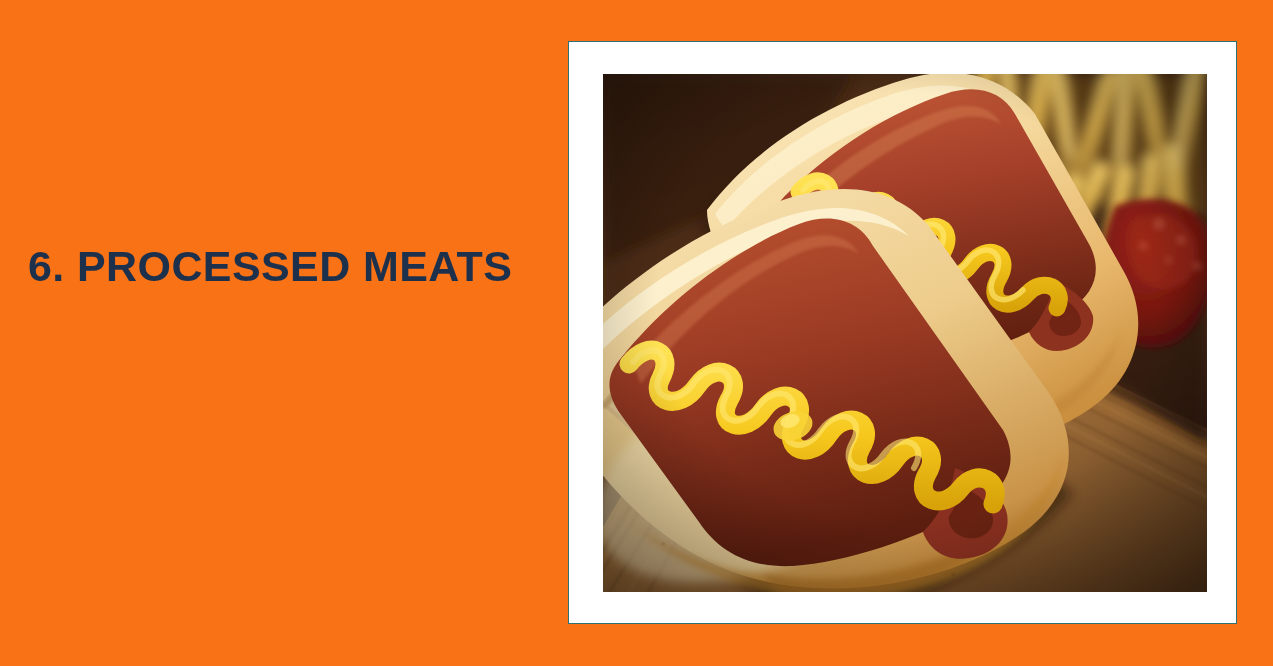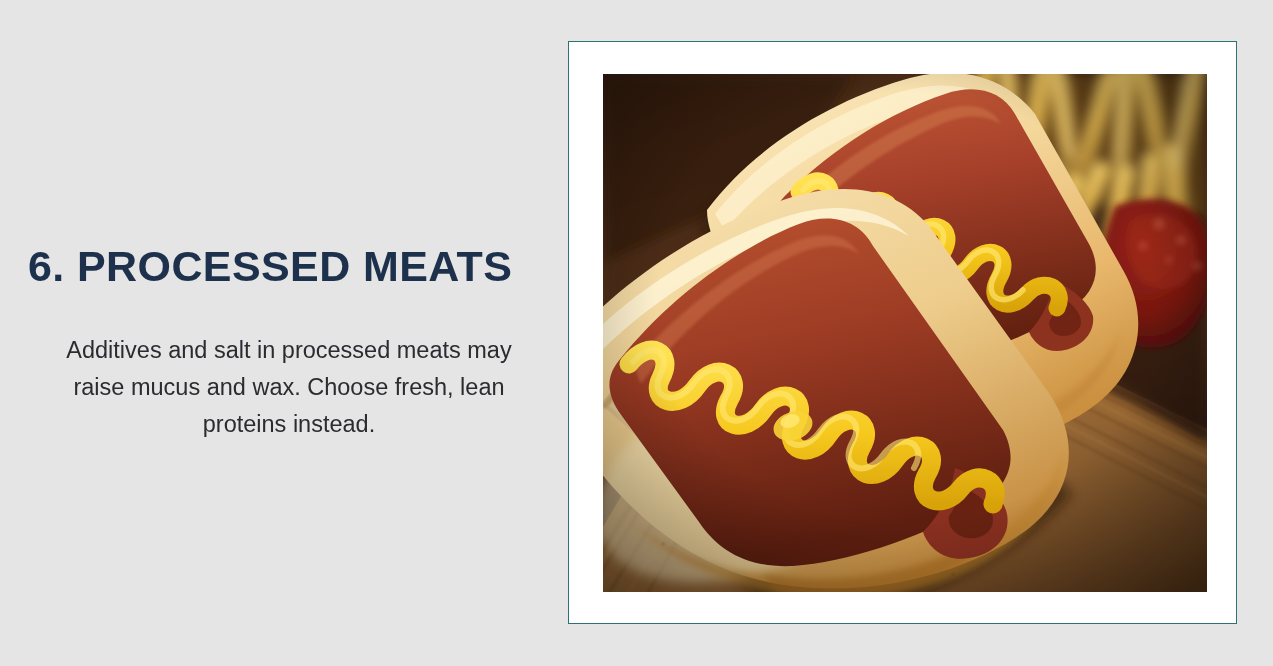--- a/index.html
+++ b/index.html
@@ -9,21 +9,21 @@
   body {
     width: 1273px;
     height: 666px;
     overflow: hidden;
     font-family: "Liberation Sans", sans-serif;
   }
   #slide {
     position: relative;
     width: 1273px;
     height: 666px;
-    background: #e5e5e5;
+    background: #f97316;
   }
 
   
   .text-col {
     position: absolute;
     left: 0;
     top: 0;
     width: 568px;
     height: 666px;
   }
@@ -77,21 +77,20 @@
     height: 100%;
   }
 </style>
 </head>
 <body>
 
 <div id="slide">
 
   <div class="text-col">
     <div class="headline">6. PROCESSED MEATS</div>
-    <div class="body-copy">Additives and salt in processed meats may raise mucus and wax. Choose fresh, lean proteins instead.</div>
   </div>
 
   <div class="frame">
     <div class="photo-wrap">
       <svg viewBox="0 0 604 518" preserveAspectRatio="none">
         <defs>
 
           <linearGradient id="woodBG" x1="0" y1="0" x2="0.35" y2="1">
             <stop offset="0%" stop-color="#3a2110"></stop>
             <stop offset="30%" stop-color="#55341a"></stop>

